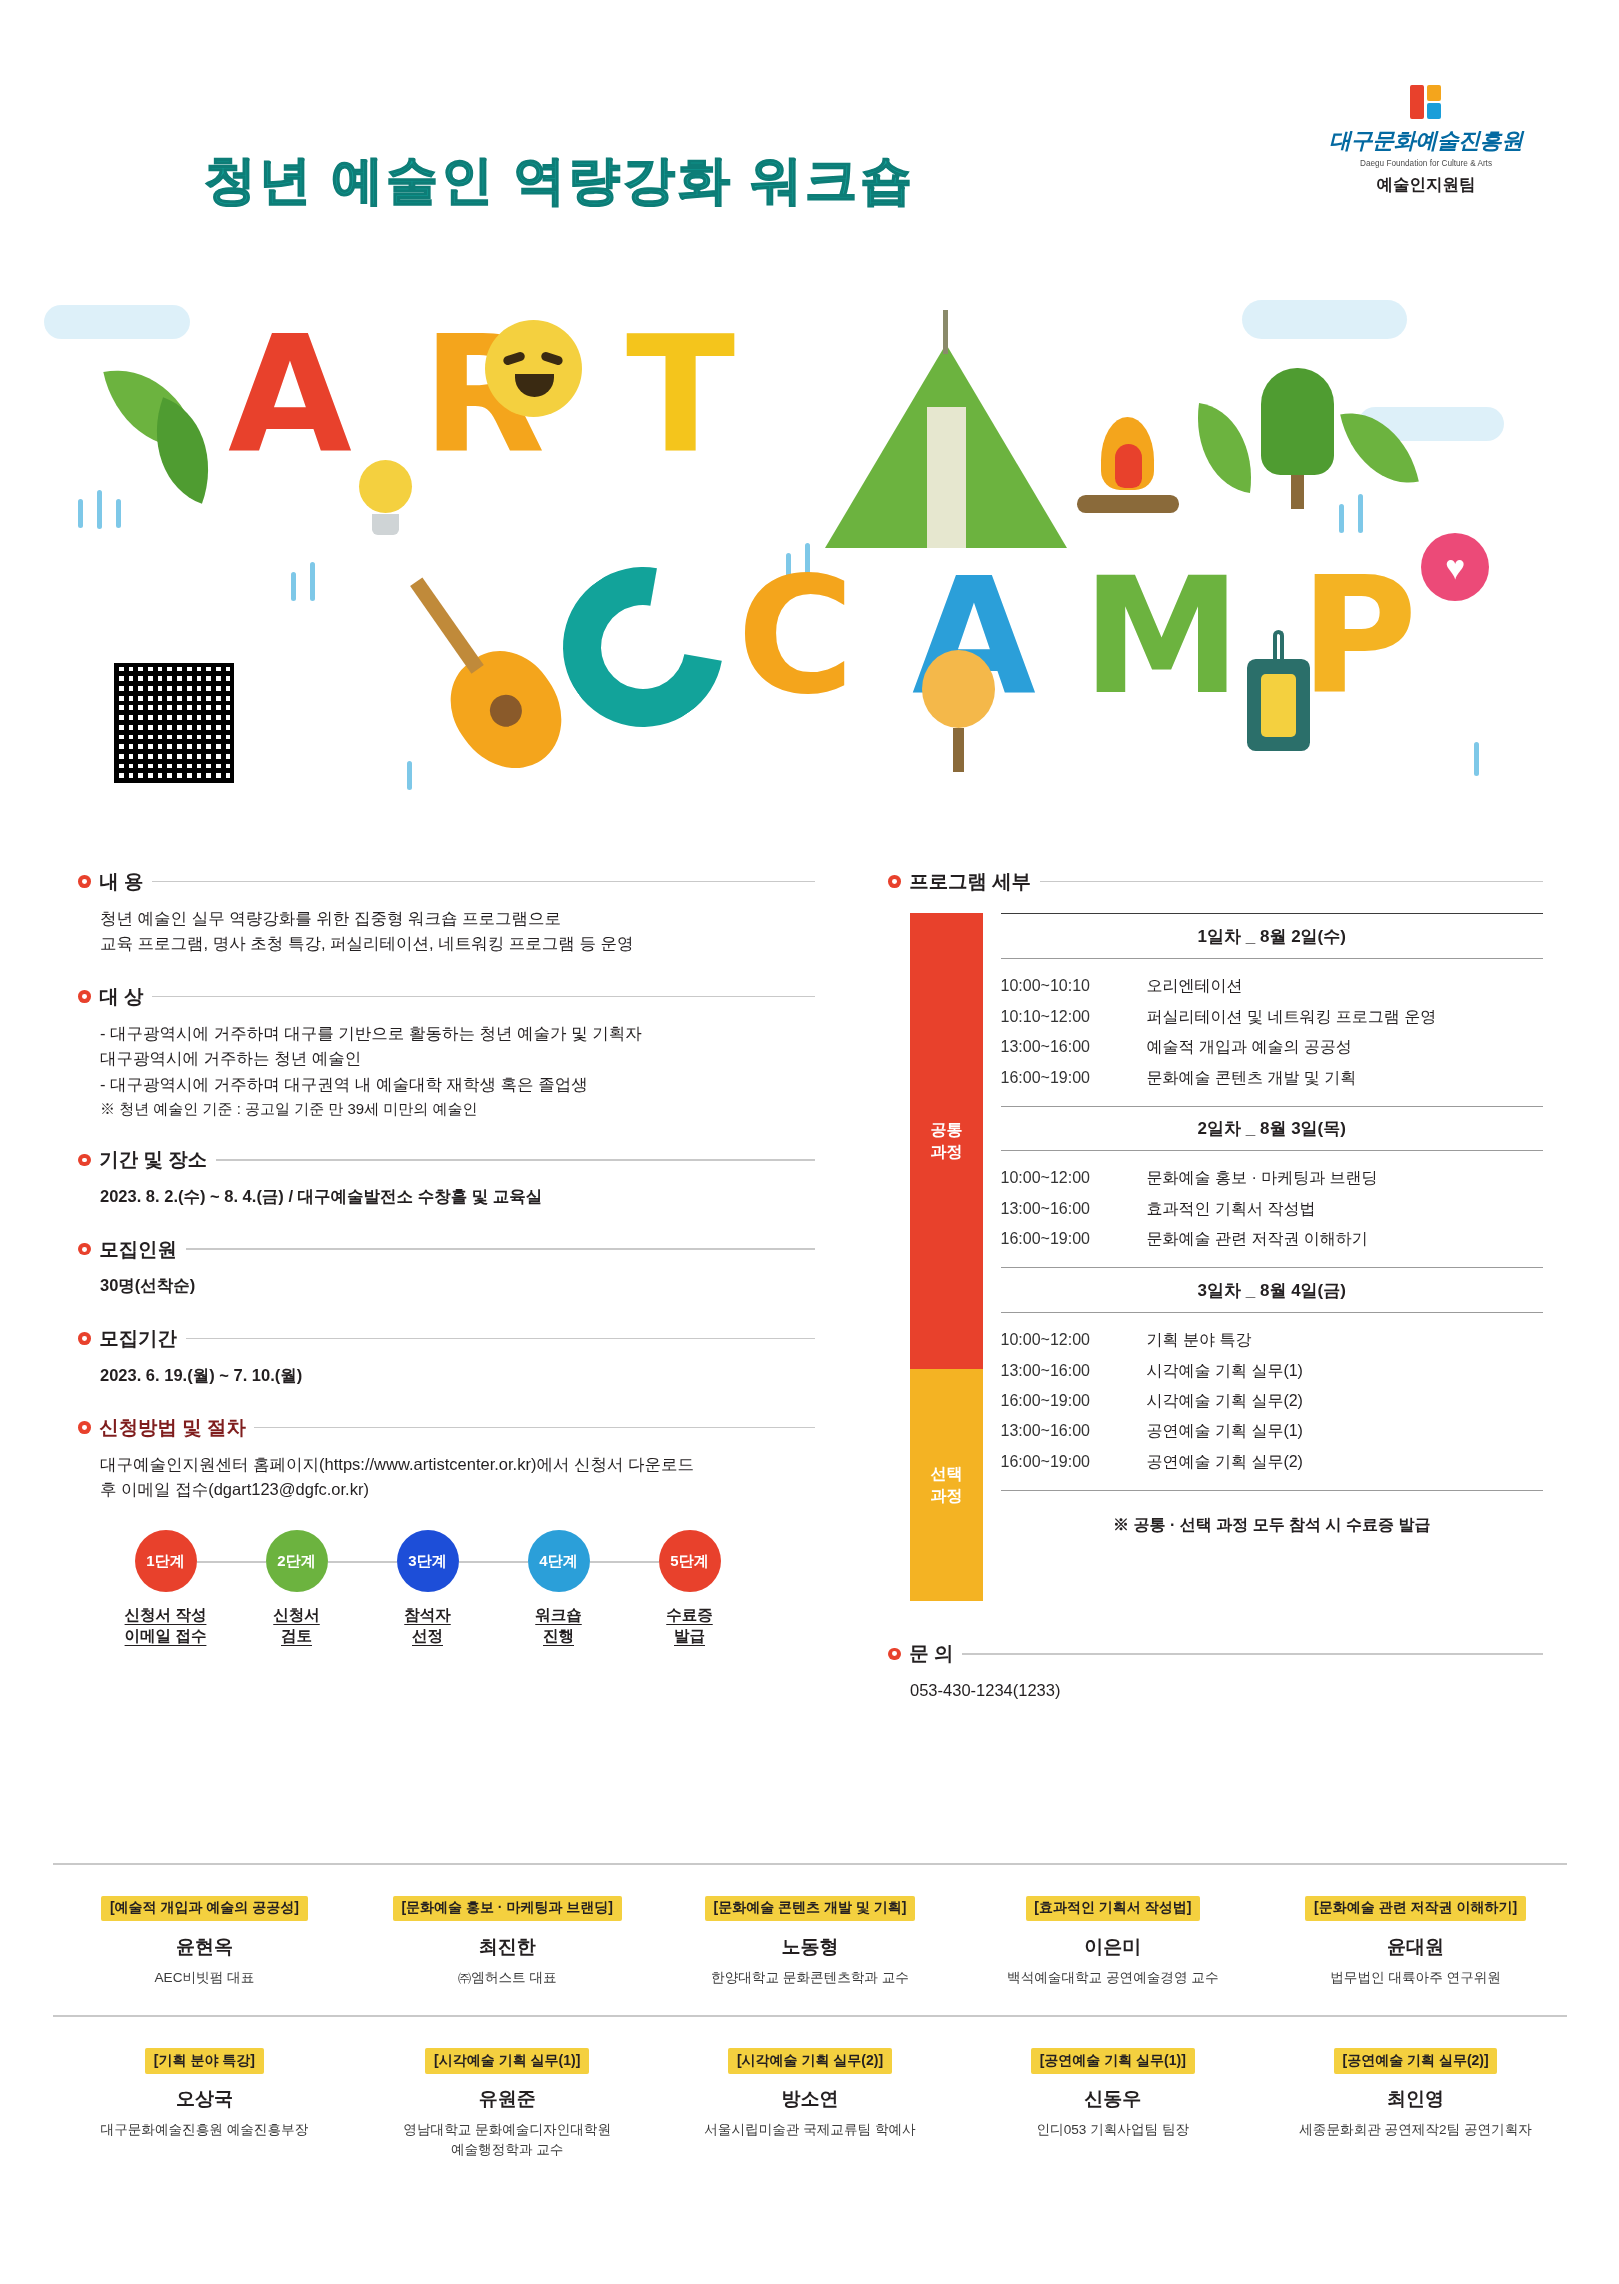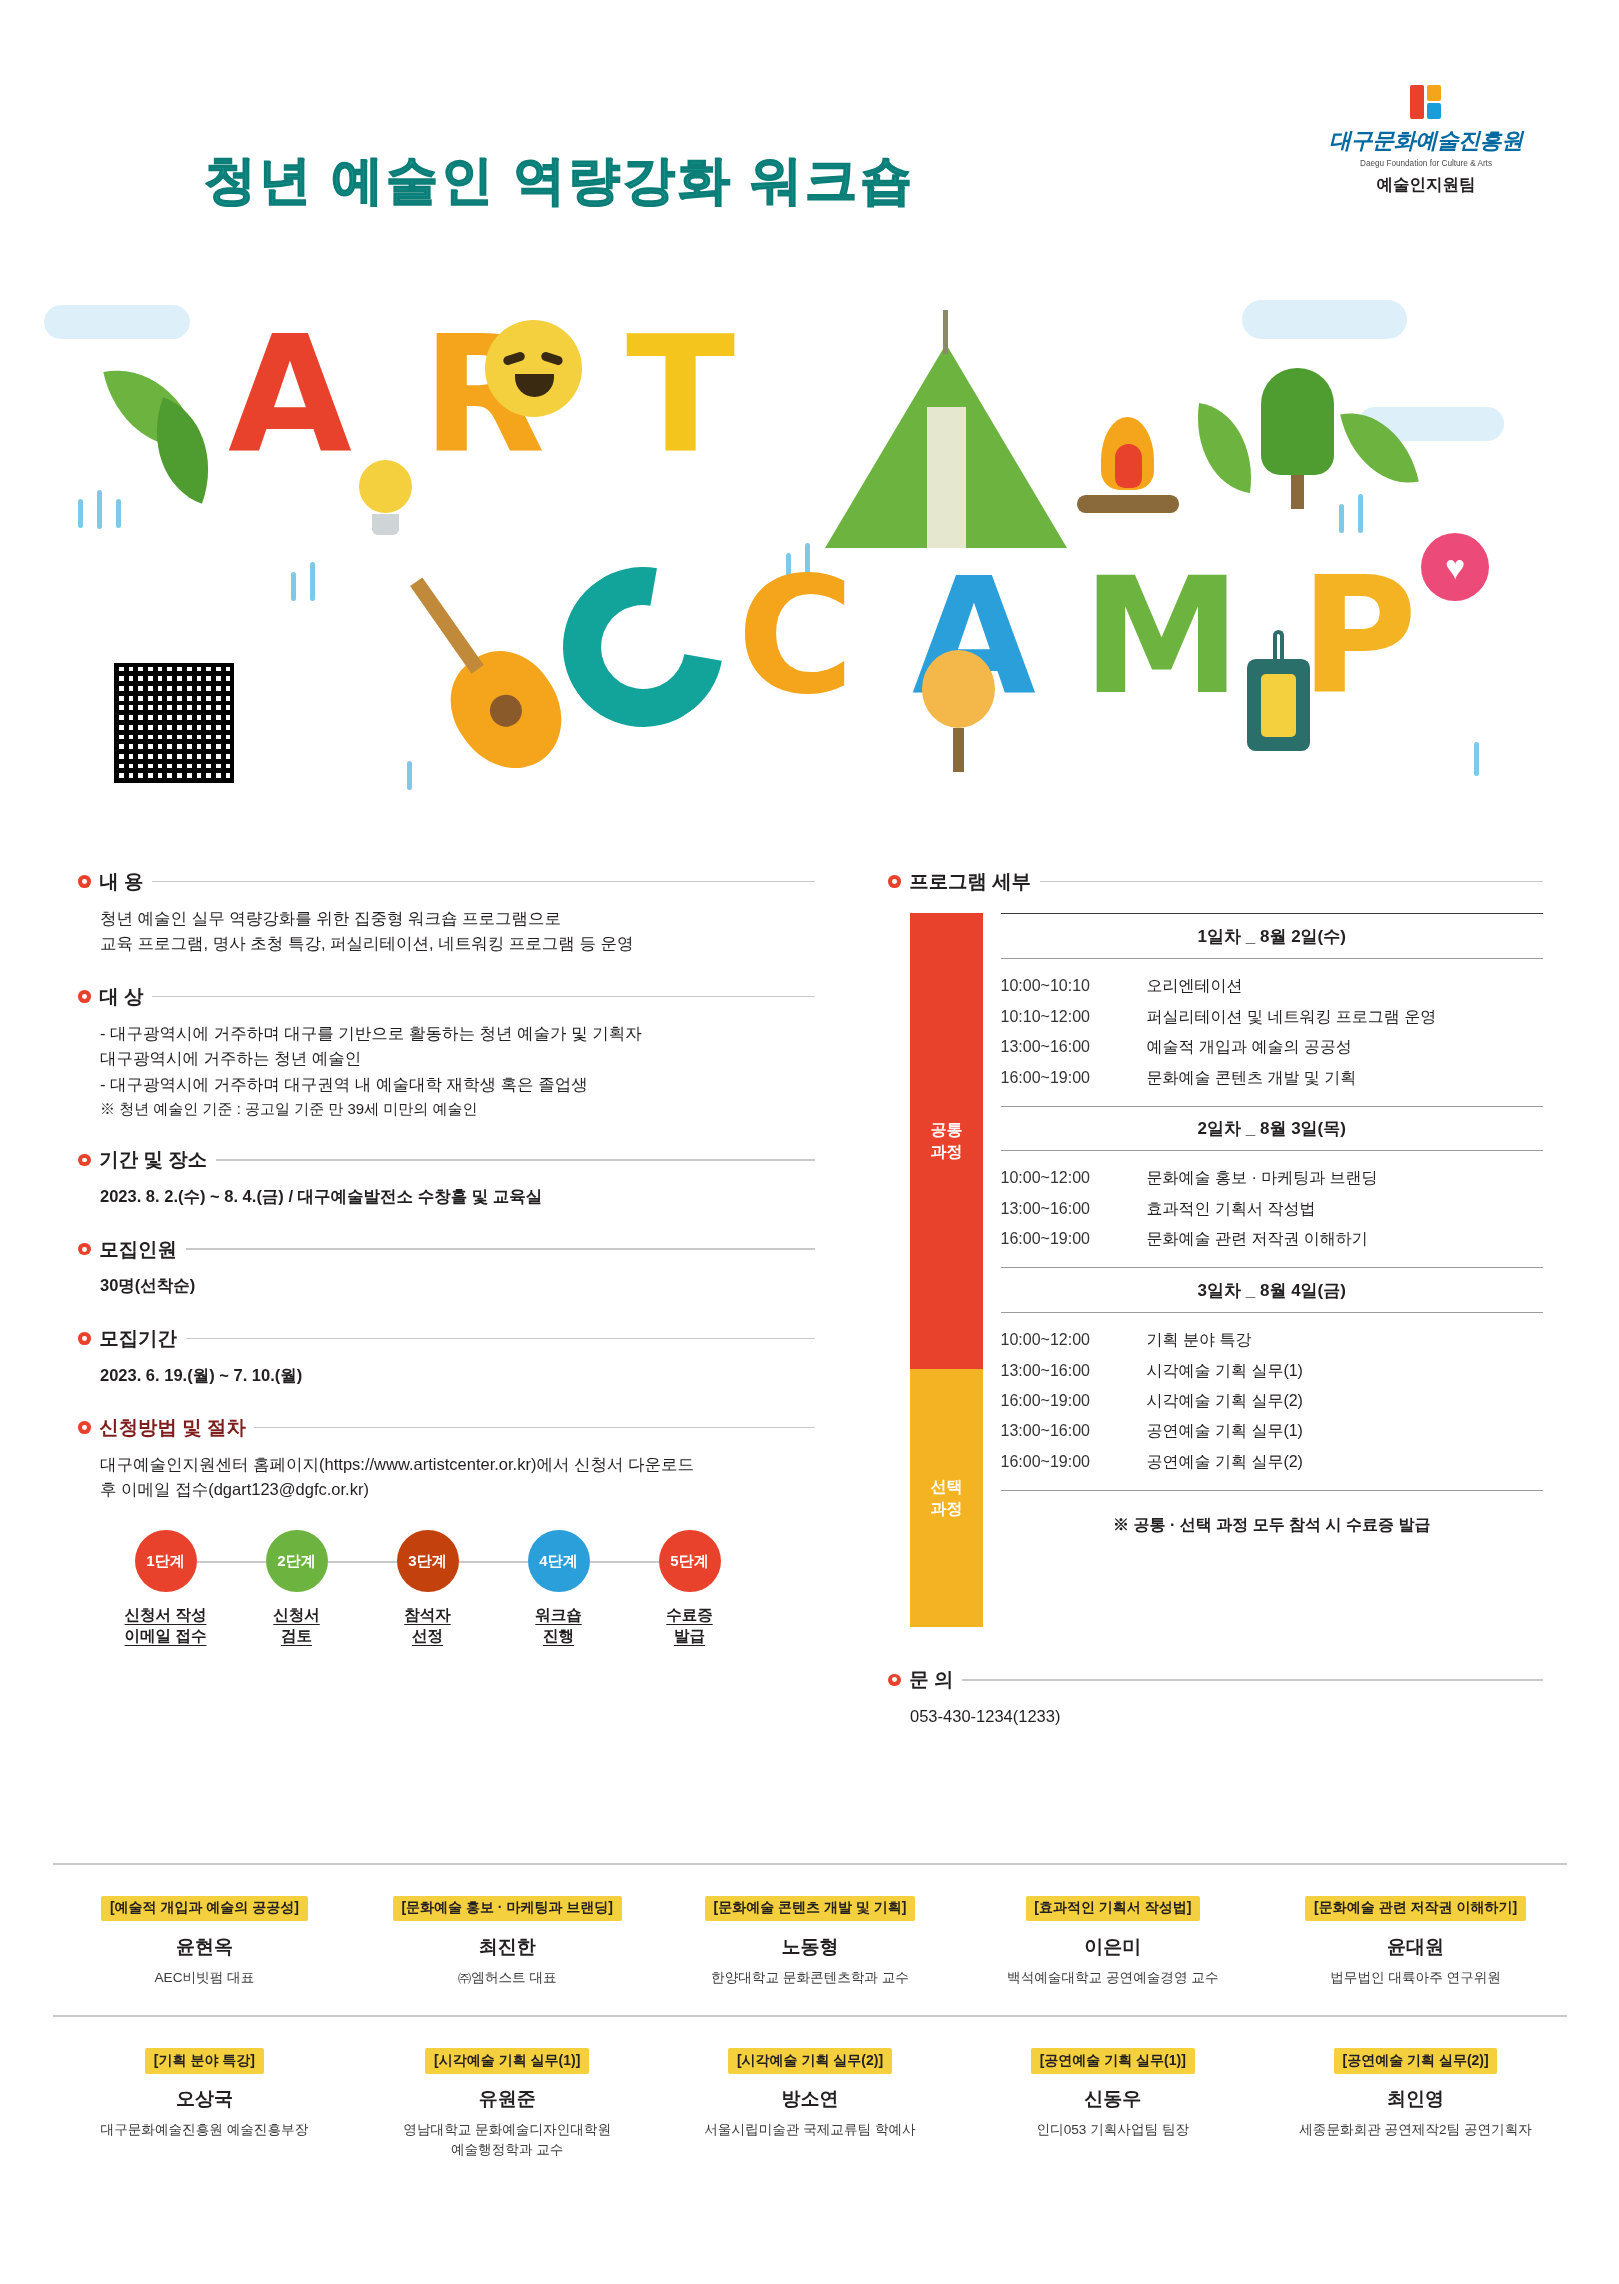--- a/index.html
+++ b/index.html
@@ -115,21 +115,21 @@
   .prog-wrap { margin-top:18.4px; margin-left:22px; display:flex; }
   .side-labels { width:73px; flex:0 0 auto; display:flex; flex-direction:column; }
   .side-common {
     background:#e8412c; color:#fff; font-weight:bold; font-size:16px;
     display:flex;align-items:center;justify-content:center;text-align:center;line-height:1.4;
     height: 456px;
   }
   .side-select {
     background:#f4b323; color:#fff; font-weight:bold; font-size:16px;
     display:flex;align-items:center;justify-content:center;text-align:center;line-height:1.4;
-    height: 258px;
+    height: 232px;
   }
   .prog-table { flex:1 1 auto; margin-left:17.5px; }
   .day-head {
     text-align:center;font-size:17px;font-weight:bold;padding:10.7px 0 9.7px 0;
     border-top:1.5px solid #9b9b9b;border-bottom:1.5px solid #9b9b9b;
   }
   .day-head.first { border-top:1.5px solid #3b3b3b; }
   .rowset { padding:12.6px 0 12.6px 0; }
   .prow { display:flex; font-size:16px; line-height:1.9; }
   .ptime { width:146px; flex:0 0 auto; color:#333; }
@@ -333,21 +333,21 @@
 이메일 접수</span></div>
     </div>
     <div class="step">
       <span class="connector"></span>
       <div class="step-circle" style="background:#6cb33f">2단계</div>
       <div class="step-label"><span style="white-space:pre-line;">신청서
 검토</span></div>
     </div>
     <div class="step">
       <span class="connector"></span>
-      <div class="step-circle" style="background:#c2410c">3단계</div>
+      <div class="step-circle" style="background:#1d4ed8">3단계</div>
       <div class="step-label"><span style="white-space:pre-line;">참석자
 선정</span></div>
     </div>
     <div class="step">
       <span class="connector"></span>
       <div class="step-circle" style="background:#2b9fd9">4단계</div>
       <div class="step-label"><span style="white-space:pre-line;">워크숍
 진행</span></div>
     </div>
     <div class="step">

